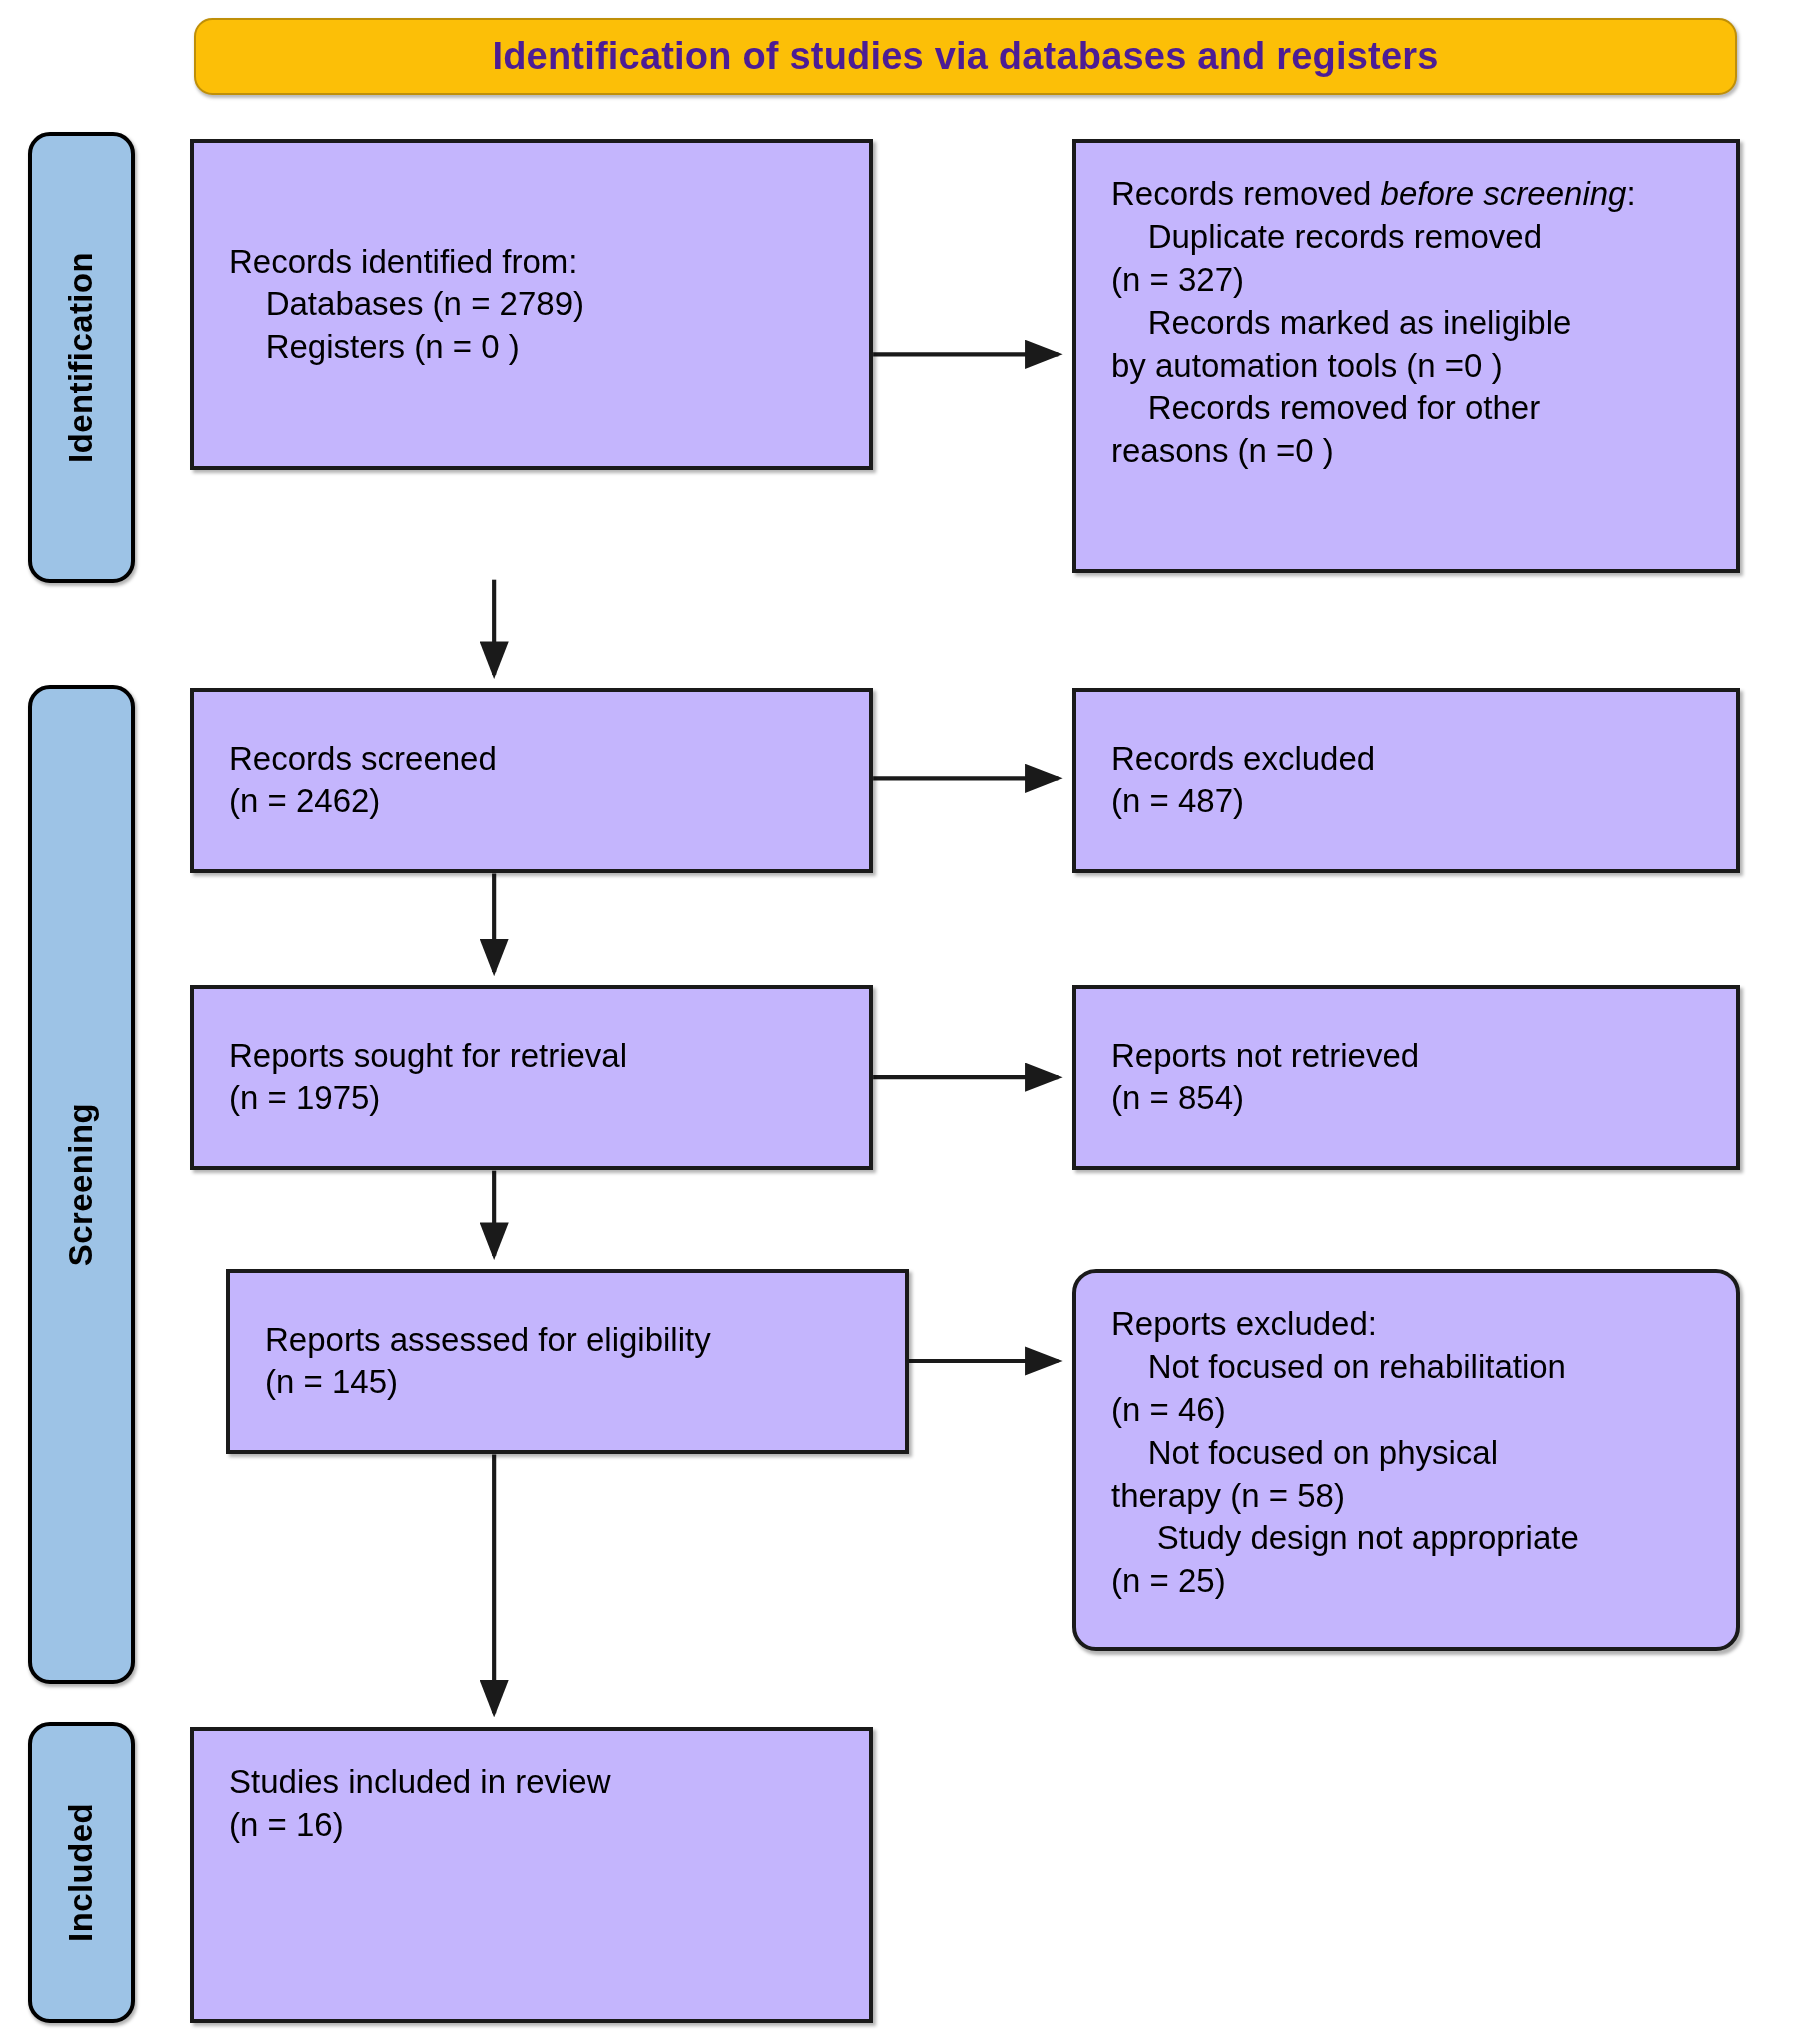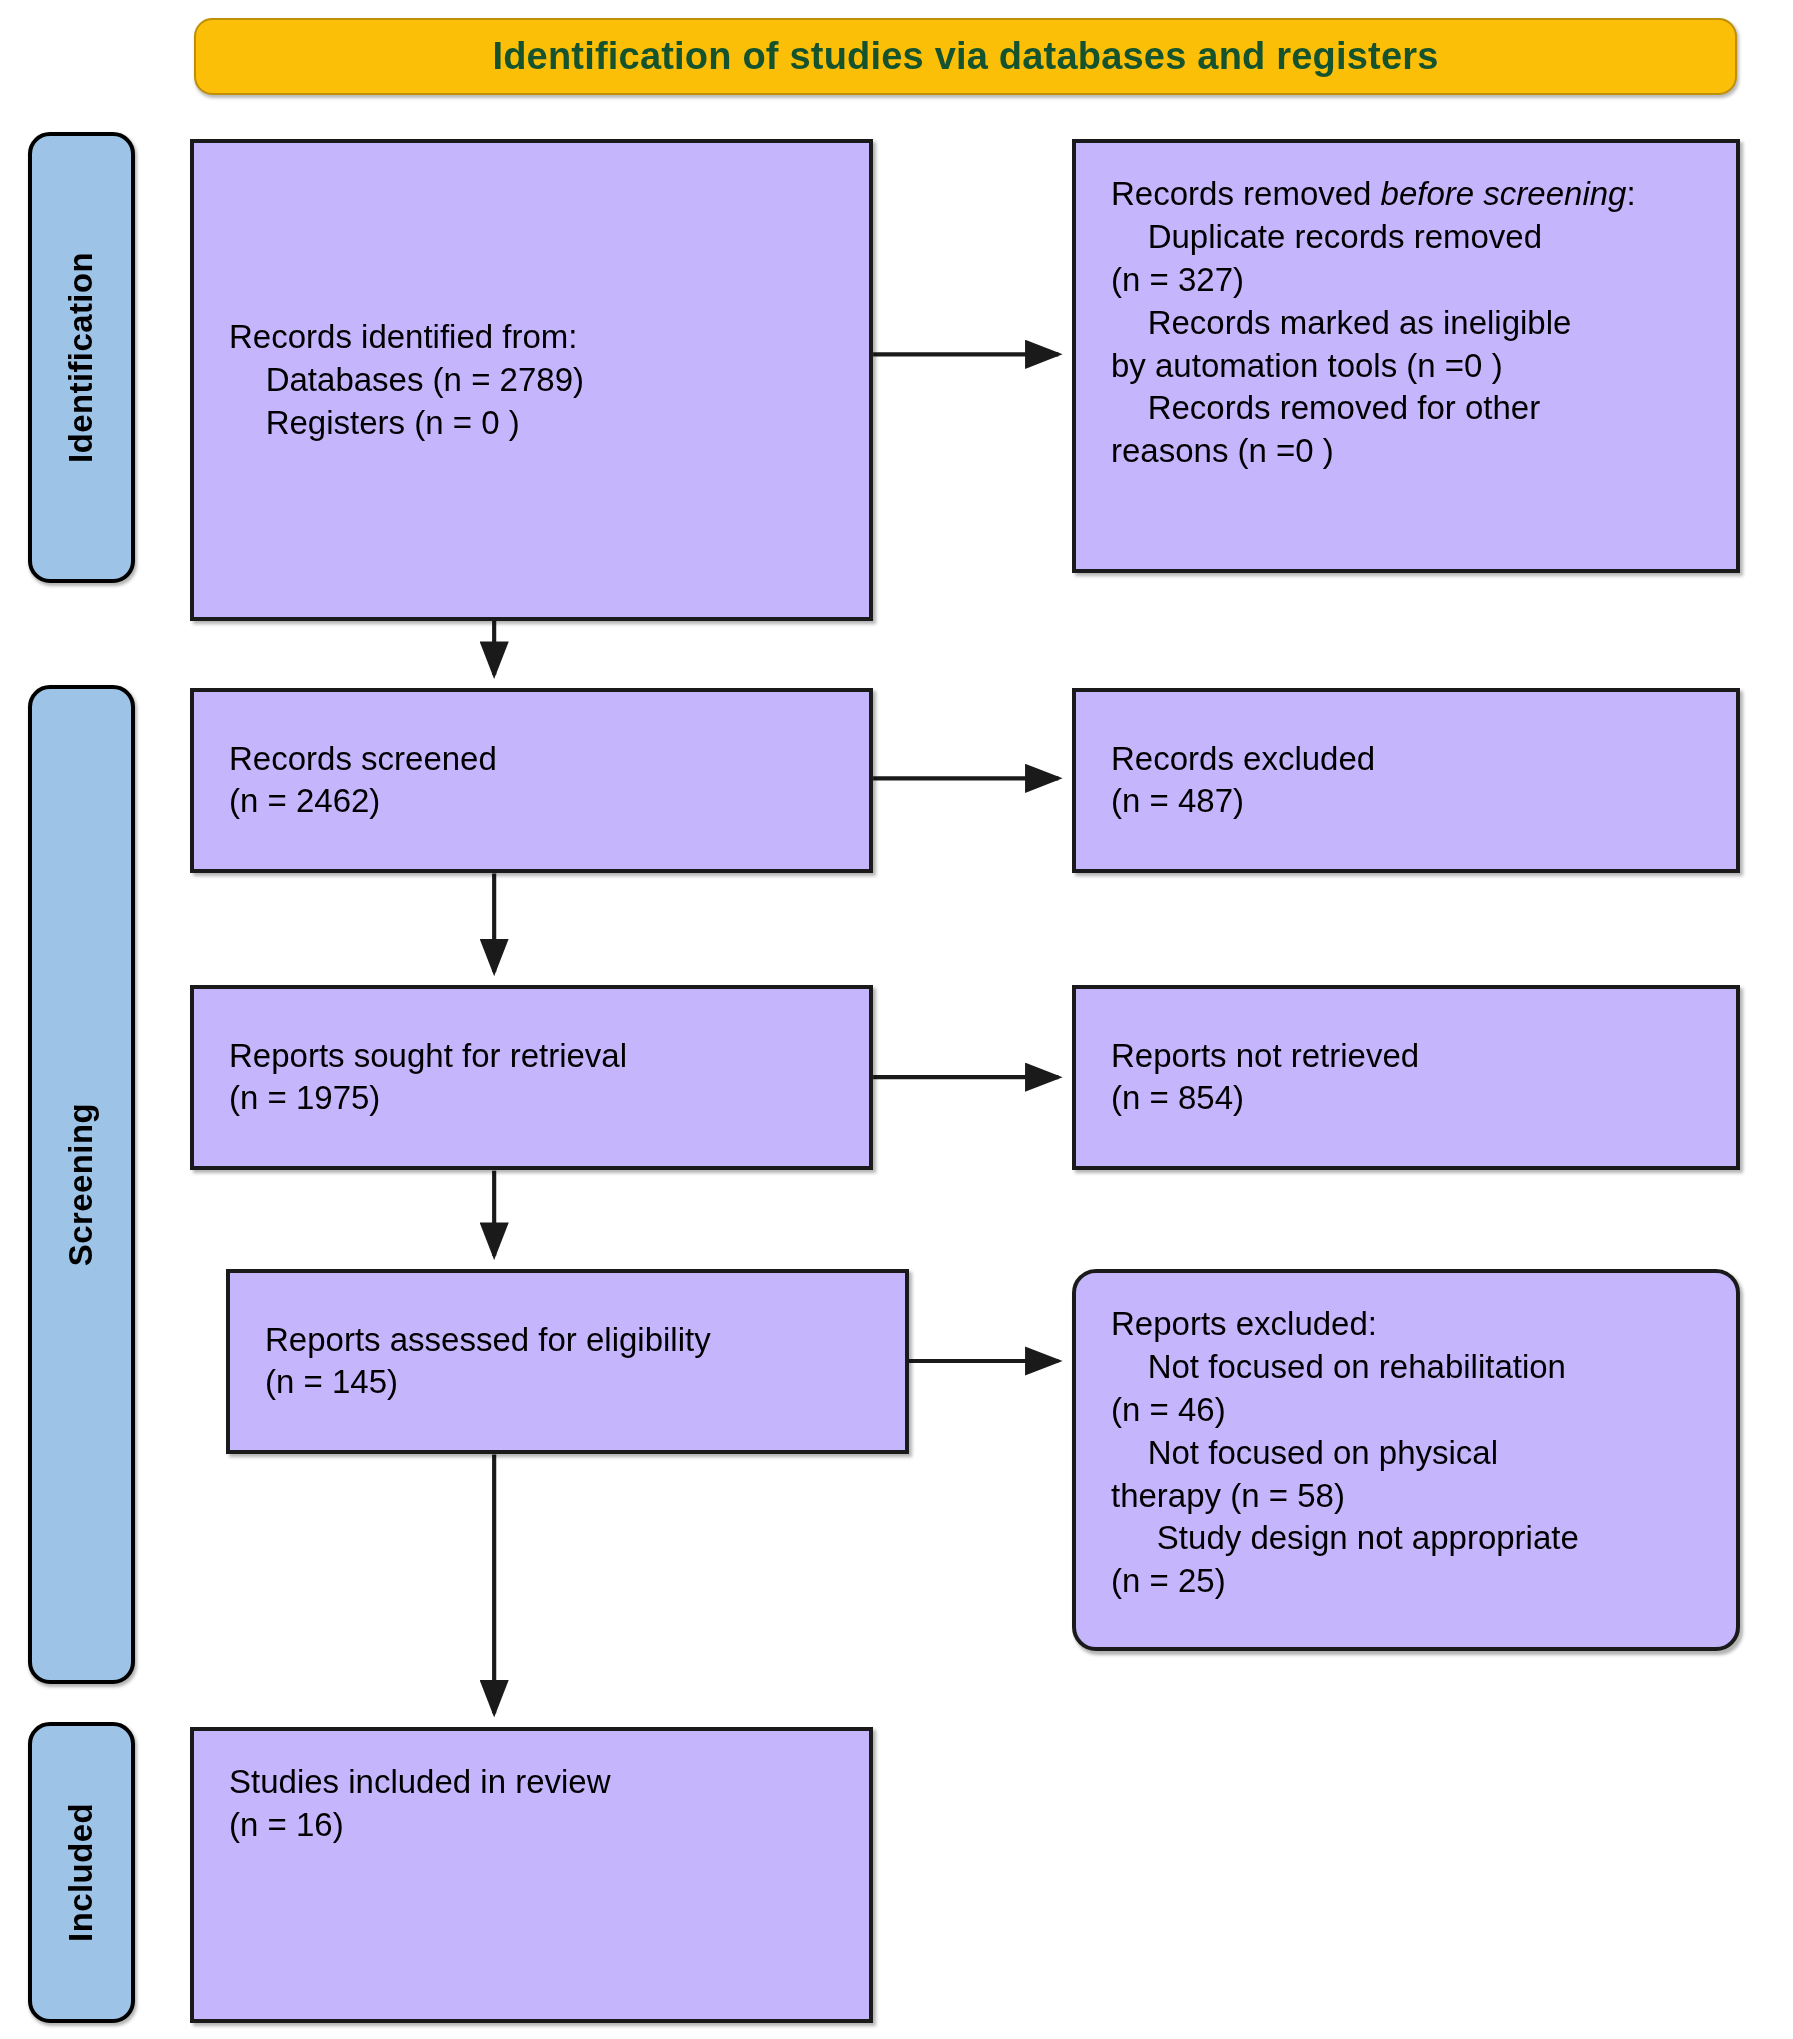--- a/index.html
+++ b/index.html
@@ -32,21 +32,21 @@
     border-radius: 18.4px;
     box-sizing: border-box;
     display: flex;
     align-items: center;
     justify-content: center;
     box-shadow: 1.7px 2.5px 3.3px rgba(0,0,0,0.28);
   }
   .header-title {
     font-size: 38px;
     font-weight: bold;
-    color: #14532d;
+    color: #4c1d95;
     letter-spacing: 0.2px;
     text-align: center;
   }
 
   
   .stage-pill {
     position: absolute;
     background: #9DC3E6;
     border: 4.2px solid #000000;
     border-radius: 22px;
@@ -91,21 +91,21 @@
   .flow-box .box-text.vcenter {
     top: 50%;
     transform: translateY(-50%);
   }
   .flow-box .box-text.vtop {
     top: 30px;
   }
   .box-text .ital { font-style: italic; }
 
   
-  #box-identified   { left: 190px;  top: 139px;  width: 683px; height: 482px; }
+  #box-identified   { left: 190px;  top: 139px;  width: 683px; height: 331px; }
   #box-screened     { left: 190px;  top: 688px;  width: 683px; height: 185px; }
   #box-sought       { left: 190px;  top: 985px; width: 683px; height: 185px; }
   #box-assessed     { left: 190px;  top: 1269px; width: 683px; height: 185px; margin-left: 36px; }
   #box-included     { left: 190px;  top: 1727px; width: 683px; height: 296px; padding-left: 36px; }
 
   
   #box-removed      { left: 1072px; top: 139px;  width: 668px; height: 434px; }
   #box-excluded-rec { left: 1072px; top: 688px;  width: 668px; height: 185px; }
   #box-notretrieved { left: 1072px; top: 985px; width: 668px; height: 185px; }
   #box-excluded-rep { left: 1072px; top: 1269px; width: 668px; height: 382px; border-radius: 24px; }

